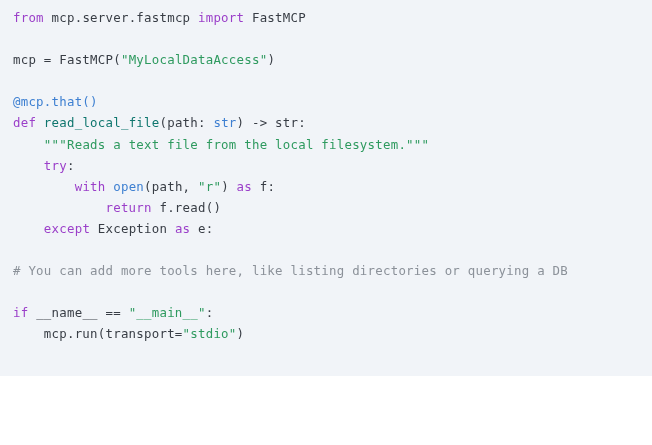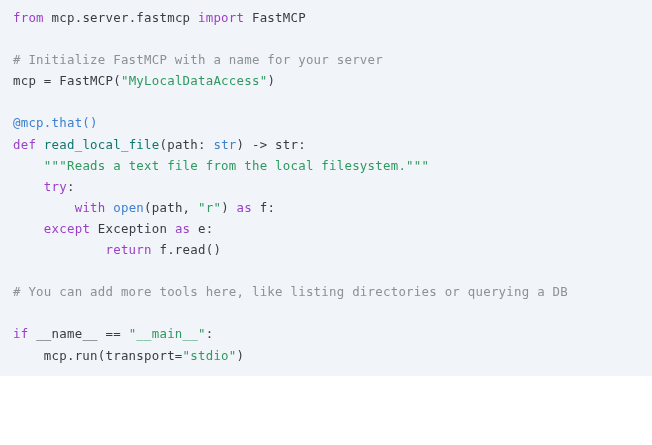--- a/index.html
+++ b/index.html
@@ -32,28 +32,27 @@
   .tok-comment  { color: #8b9199; }
   .tok-func     { color: #0f766e; }
   .tok-plain    { color: #383d45; }
 </style>
 </head>
 <body>
 
 <div id="code-block" style="background: rgb(241, 244, 248); color: rgb(56, 61, 69);">
     <div class="code-line"><span class="tok-kw">from</span><span class="tok-plain"> mcp.server.fastmcp </span><span class="tok-kw">import</span><span class="tok-plain"> FastMCP</span></div>
     <div class="code-line">&nbsp;</div>
-    <div class="code-line"><span class="tok-comment"># Initialize FastMCP with a name for your server</span></div>
     <div class="code-line"><span class="tok-plain">mcp = FastMCP(</span><span class="tok-str">"MyLocalDataAccess"</span><span class="tok-plain">)</span></div>
     <div class="code-line">&nbsp;</div>
     <div class="code-line"><span class="tok-decorator">@mcp.that()</span></div>
     <div class="code-line"><span class="tok-kw">def</span><span class="tok-plain"> </span><span class="tok-func">read_local_file</span><span class="tok-plain">(path: </span><span class="tok-builtin">str</span><span class="tok-plain">) -&gt; str:</span></div>
     <div class="code-line"><span class="tok-plain">    </span><span class="tok-str">"""Reads a text file from the local filesystem."""</span></div>
     <div class="code-line"><span class="tok-plain">    </span><span class="tok-kw">try</span><span class="tok-plain">:</span></div>
     <div class="code-line"><span class="tok-plain">        </span><span class="tok-kw">with</span><span class="tok-plain"> </span><span class="tok-builtin">open</span><span class="tok-plain">(path, </span><span class="tok-str">"r"</span><span class="tok-plain">) </span><span class="tok-kw">as</span><span class="tok-plain"> f:</span></div>
+    <div class="code-line"><span class="tok-plain">            </span><span class="tok-kw">return</span><span class="tok-plain"> f.read()</span></div>
     <div class="code-line"><span class="tok-plain">    </span><span class="tok-kw">except</span><span class="tok-plain"> Exception </span><span class="tok-kw">as</span><span class="tok-plain"> e:</span></div>
-    <div class="code-line"><span class="tok-plain">            </span><span class="tok-kw">return</span><span class="tok-plain"> f.read()</span></div>
     <div class="code-line">&nbsp;</div>
     <div class="code-line"><span class="tok-comment"># You can add more tools here, like listing directories or querying a DB</span></div>
     <div class="code-line">&nbsp;</div>
     <div class="code-line"><span class="tok-kw">if</span><span class="tok-plain"> __name__ == </span><span class="tok-str">"__main__"</span><span class="tok-plain">:</span></div>
     <div class="code-line"><span class="tok-plain">    mcp.run(transport=</span><span class="tok-str">"stdio"</span><span class="tok-plain">)</span></div>
   </div>
 
 </body></html>

